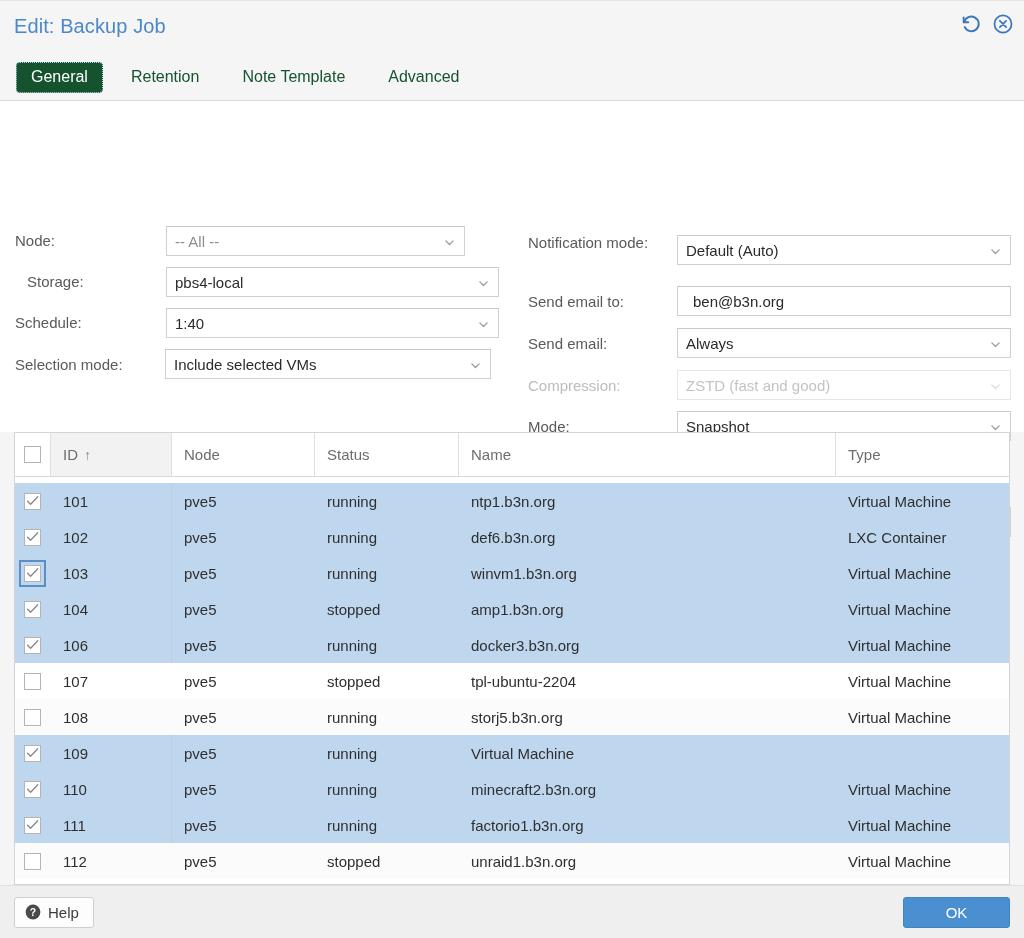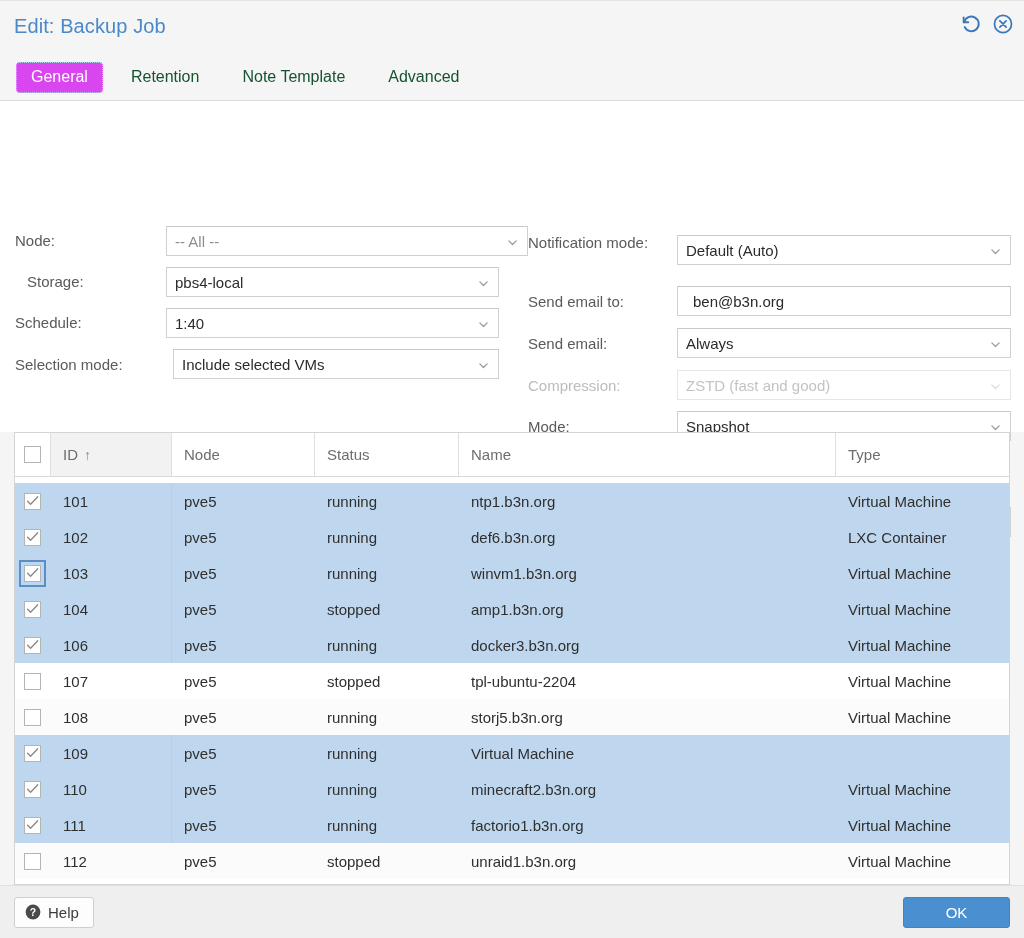--- a/index.html
+++ b/index.html
@@ -77,21 +77,21 @@
     padding: 6px 14px 7px 14px;
     border-radius: 4px;
     margin-right: 13px;
     cursor: pointer;
     white-space: nowrap;
     line-height: 1;
     box-sizing: border-box;
     border: 1px solid transparent;
   }
   .tab.active {
-    background: #d946ef;
+    background: #14532d;
     color: #ffffff;
     border: 1px dotted #b9d4ee;
   }
 
   
   .formarea {
     position: relative;
     flex: 0 0 auto;
     height: 330px;
     background: #ffffff;
@@ -330,21 +330,21 @@
   <div class="tabbar">
     <div class="tab active">General</div>
     <div class="tab">Retention</div>
     <div class="tab">Note Template</div>
     <div class="tab">Advanced</div>
   </div>
 
   <div class="formarea">
 
     <div class="field-label" style="left:15px; top:130px;">Node:</div>
-    <div class="ctl" style="left:166px; top:124px; width:362px;">
+    <div class="ctl" style="left:166px; top:124px; width:299px;">
       <span class="val" style="color:#8e8e8e;">-- All --</span>
       <span class="caret">
         <svg viewBox="0 0 16 16" fill="none" stroke="currentColor" stroke-width="1.6" stroke-linecap="round" stroke-linejoin="round">
             <path d="M3.5 6l4.5 4.4L12.5 6"></path>
           </svg>
       </span>
     </div>
 
     <div class="field-label" style="left:15px; top:171px;margin-left:12px;">Storage:</div>
     <div class="ctl" style="left:166px; top:165px; width:333px;">
@@ -360,21 +360,21 @@
     <div class="ctl" style="left:166px; top:206px; width:333px;">
       <span class="val">1:40</span>
       <span class="caret">
         <svg viewBox="0 0 16 16" fill="none" stroke="currentColor" stroke-width="1.6" stroke-linecap="round" stroke-linejoin="round">
             <path d="M3.5 6l4.5 4.4L12.5 6"></path>
           </svg>
       </span>
     </div>
 
     <div class="field-label" style="left:15px; top:254px;">Selection mode:</div>
-    <div class="ctl" style="left:173px; top:247px; width:326px;">
+    <div class="ctl" style="left:165px; top:247px; width:326px;">
       <span class="val">Include selected VMs</span>
       <span class="caret">
         <svg viewBox="0 0 16 16" fill="none" stroke="currentColor" stroke-width="1.6" stroke-linecap="round" stroke-linejoin="round">
             <path d="M3.5 6l4.5 4.4L12.5 6"></path>
           </svg>
       </span>
     </div>
 
     <div class="field-label" style="left:528px; top:130px; width:130px; white-space:normal; line-height:22px;">Notification mode:</div>
     <div class="ctl" style="left:677px; top:133px; width:334px;">

